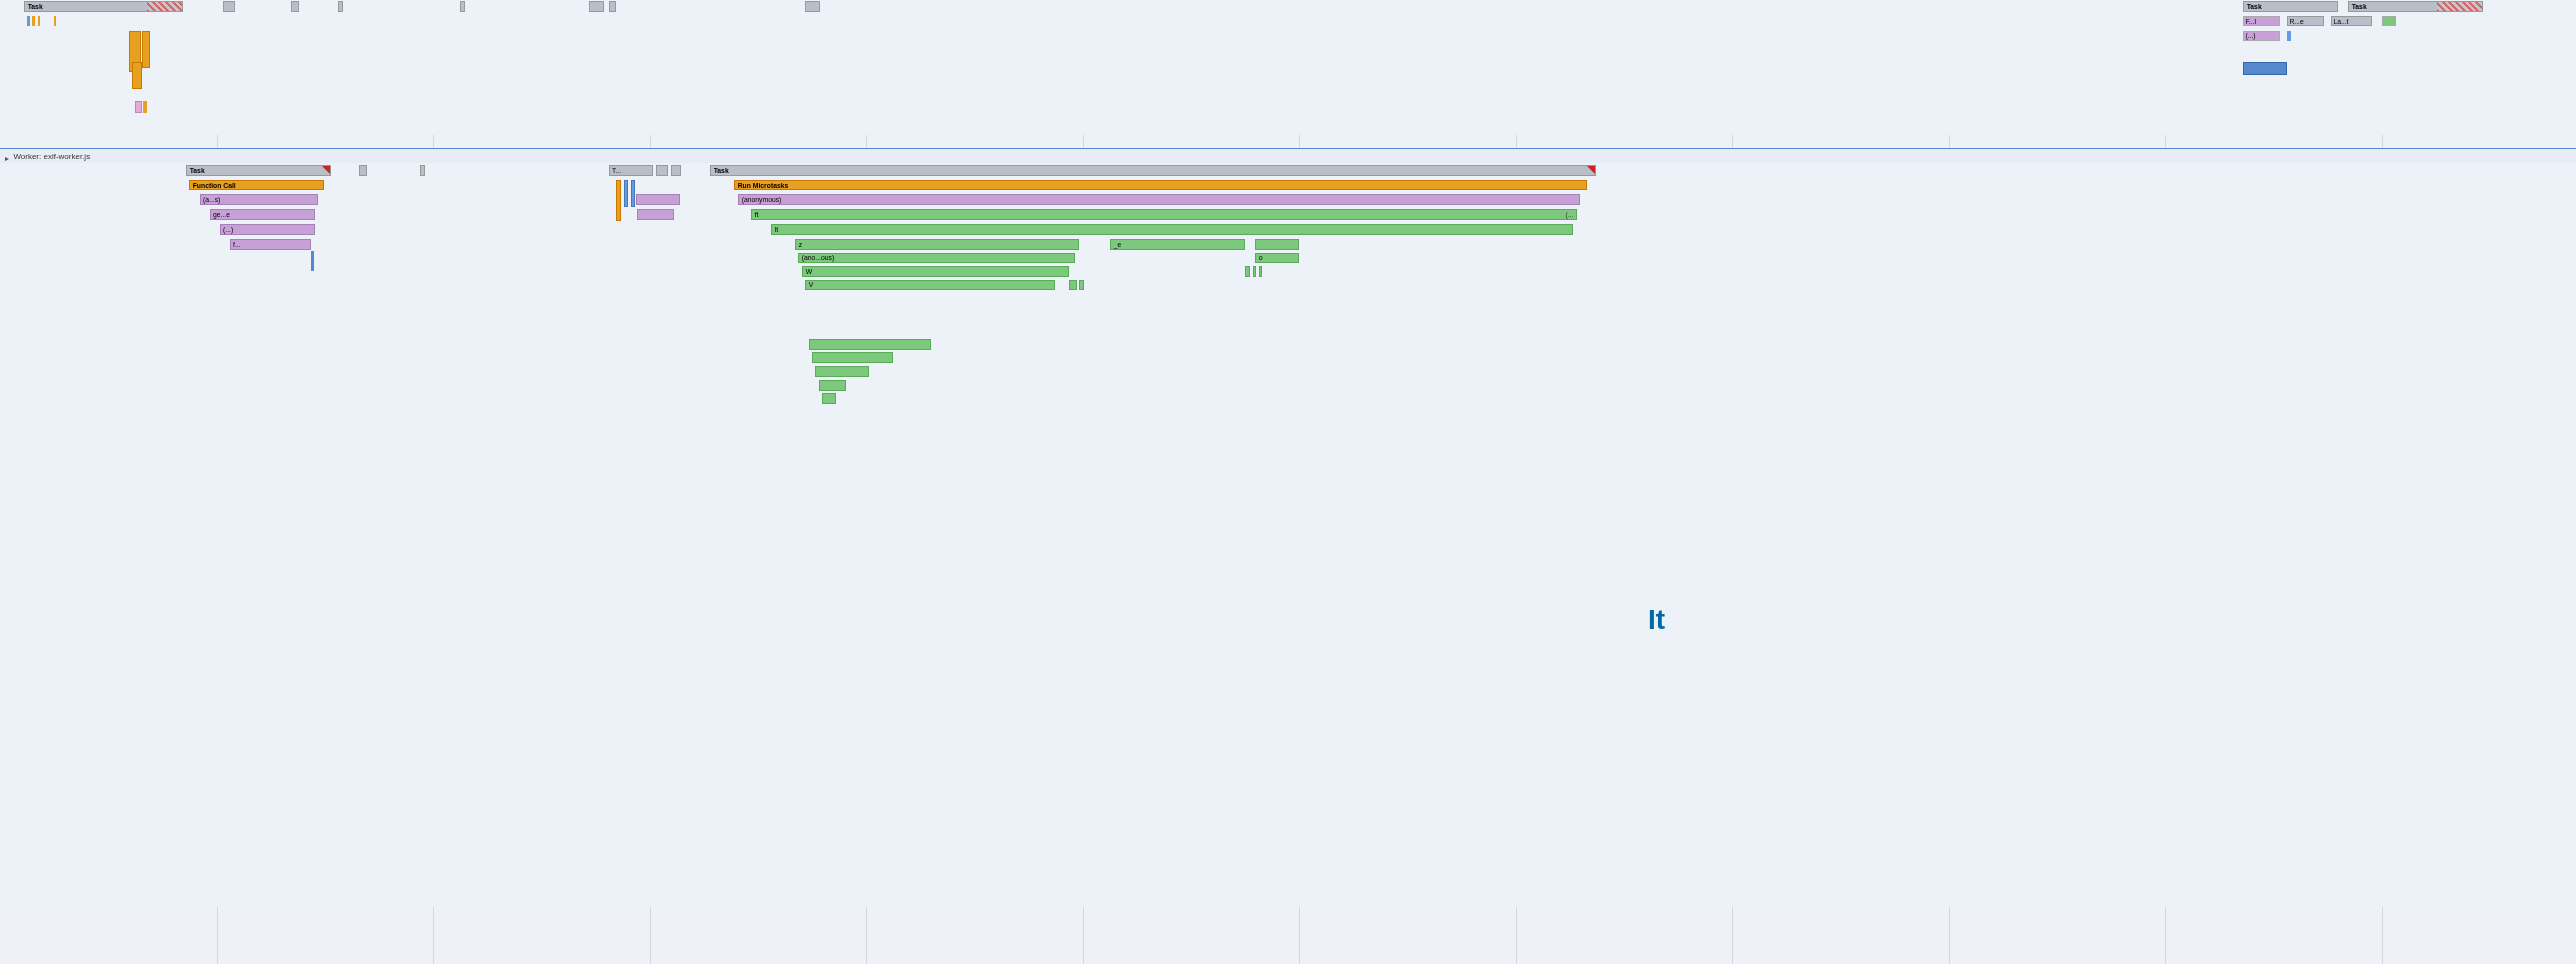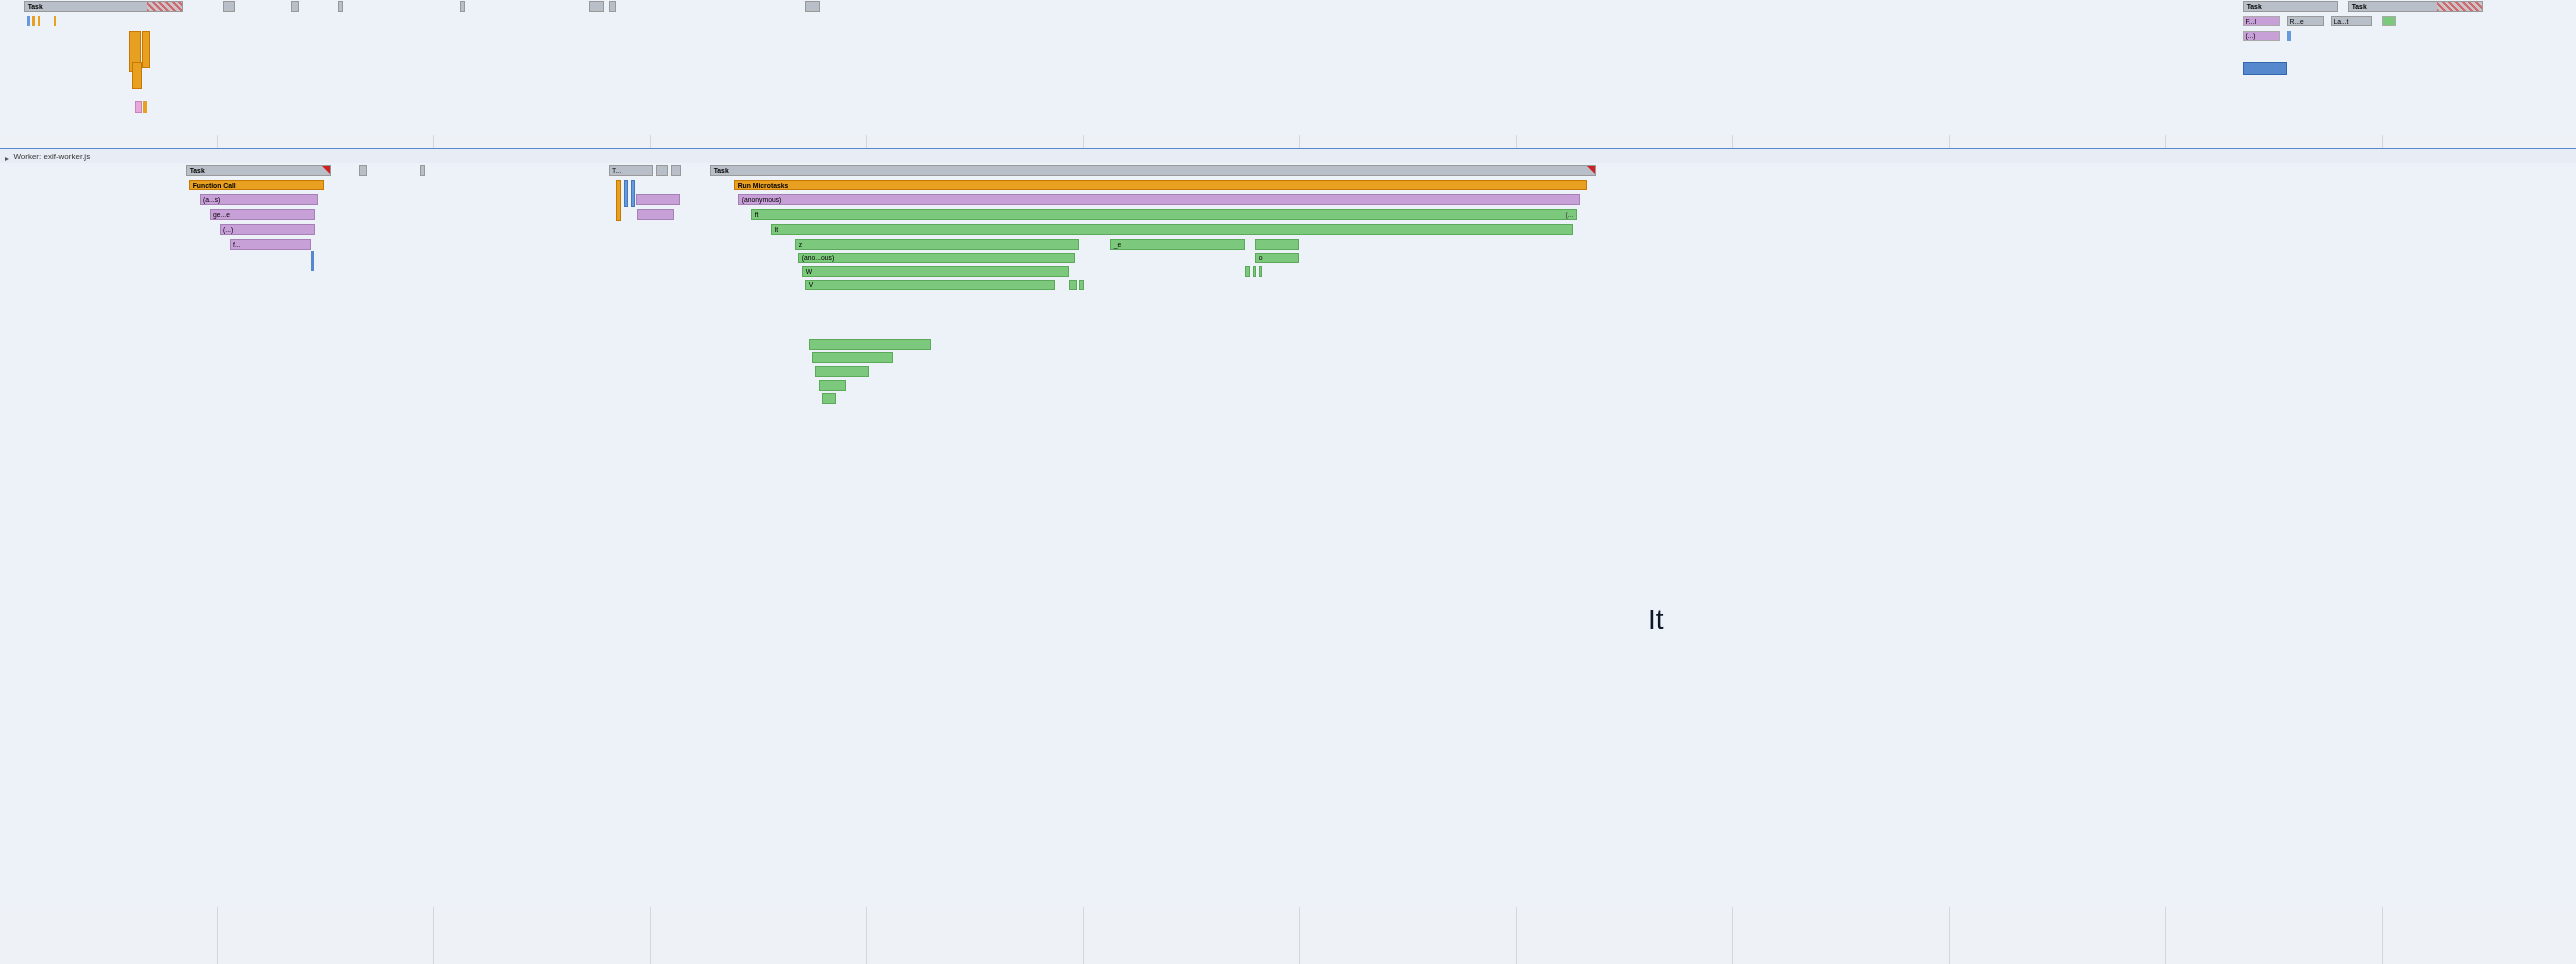--- a/index.html
+++ b/index.html
@@ -275,19 +275,19 @@
         <div style="position: absolute; left: 1069px; top: 1.4px; width: 8px; height: 10.8px; background: #7cc87c; border: 0.7px solid #5aaa5a;"></div>
         <div style="position: absolute; left: 1079px; top: 1.4px; width: 5.4px; height: 10.8px; background: #7cc87c; border: 0.7px solid #5aaa5a;"></div>
       </div>
 
       <div style="position: absolute; left: 809px; top: 176px; width: 122px; height: 10.8px; background: #7cc87c; border: 0.7px solid #5aaa5a;"></div>
       <div style="position: absolute; left: 812px; top: 189px; width: 81px; height: 10.8px; background: #7cc87c; border: 0.7px solid #5aaa5a;"></div>
       <div style="position: absolute; left: 815px; top: 203px; width: 54px; height: 10.8px; background: #7cc87c; border: 0.7px solid #5aaa5a;"></div>
       <div style="position: absolute; left: 819px; top: 217px; width: 27px; height: 10.8px; background: #7cc87c; border: 0.7px solid #5aaa5a;"></div>
       <div style="position: absolute; left: 822px; top: 230px; width: 13.5px; height: 10.8px; background: #7cc87c; border: 0.7px solid #5aaa5a;"></div>
 
-      <div style="position: absolute; left: 1648px; top: 433px; width: 394px; height: 48px; display: flex; align-items: center; font-size: 28px; font-weight: 400; color: #0f172a;">It</div>
+      <div style="position: absolute; left: 1648px; top: 433px; width: 394px; height: 48px; display: flex; align-items: center; font-size: 28px; font-weight: 700; color: #0369a1;">It</div>
 
     </div>
   </div>
 
 </div>
 
 
 </body></html>

